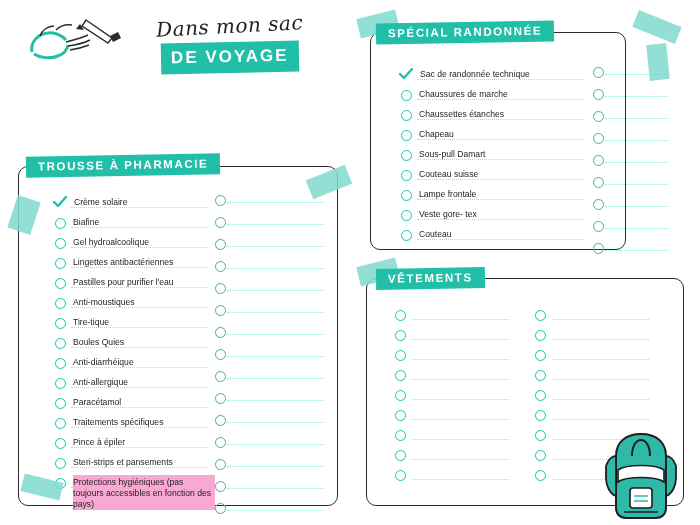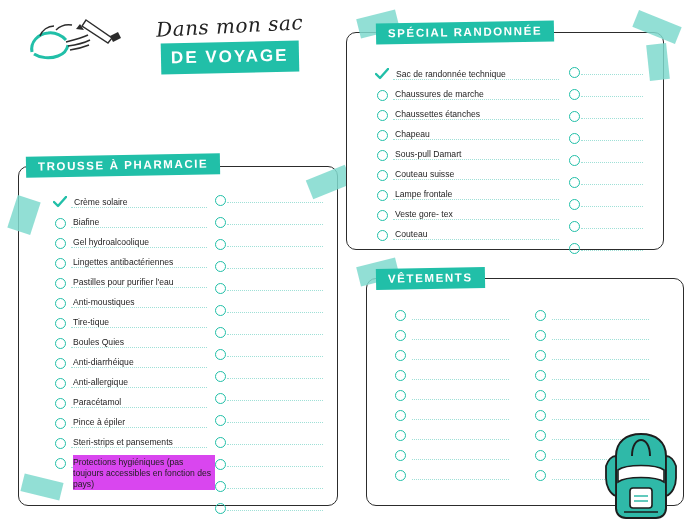--- a/index.html
+++ b/index.html
@@ -283,31 +283,36 @@
         <div class="row-label">Anti-allergique</div>
       </div>
       <div class="row">
         <div class="dotline"></div>
         <div class="bullet"></div>
         <div class="row-label">Paracétamol</div>
       </div>
       <div class="row">
         <div class="dotline"></div>
         <div class="bullet"></div>
+        <div class="row-label">Traitements spécifiques</div>
+      </div>
+      <div class="row">
+        <div class="dotline"></div>
+        <div class="bullet"></div>
         <div class="row-label">Pince à épiler</div>
       </div>
       <div class="row">
         <div class="dotline"></div>
         <div class="bullet"></div>
         <div class="row-label">Steri-strips et pansements</div>
       </div>
       <div class="row tall">
         <div class="dotline"></div>
         <div class="bullet"></div>
-        <div class="row-label" style="background:#d946ef;">Protections hygiéniques (pas toujours accessibles en fonction des pays)</div>
+        <div class="row-label" style="background:#f9a8d4;">Protections hygiéniques (pas toujours accessibles en fonction des pays)</div>
       </div>
     </div>
 
     <div class="dotcol" style="left:196px; top:28px;">
       <div style="position:relative">
           <div class="dotline2" style="top:7px;"></div>
           <div class="dot"></div>
         </div>
       <div style="position:relative">
           <div class="dotline2" style="top:7px;"></div>
@@ -367,21 +372,21 @@
         </div>
     </div>
   </div>
 
   <div class="tape" style="left:12px; top:198px; width:24px; height:34px; transform:rotate(18deg);"></div>
   <div class="tape" style="left:308px; top:172px; width:42px; height:20px; transform:rotate(-22deg);"></div>
   <div class="tape" style="left:22px; top:478px; width:40px; height:18px; transform:rotate(14deg);"></div>
 
   <div class="card-title" style="left:26px; top:155px;">TROUSSE À PHARMACIE</div>
 
-  <div class="card" style="left:346px; top:32px; width:318px; height:218px;">
+  <div class="card" style="left:370px; top:32px; width:256px; height:218px;">
 
     <div class="list" style="left:30px; top:34px; width:190px;">
       <div class="row">
         <div class="dotline"></div>
         <svg class="check" viewBox="0 0 14 12">
             <path d="M1 6 L5 10 L13 1" fill="none" stroke="#21bfa8" stroke-width="2.4" stroke-linecap="round" stroke-linejoin="round"></path>
           </svg>
         <div class="row-label">Sac de randonnée technique</div>
       </div>
       <div class="row">

